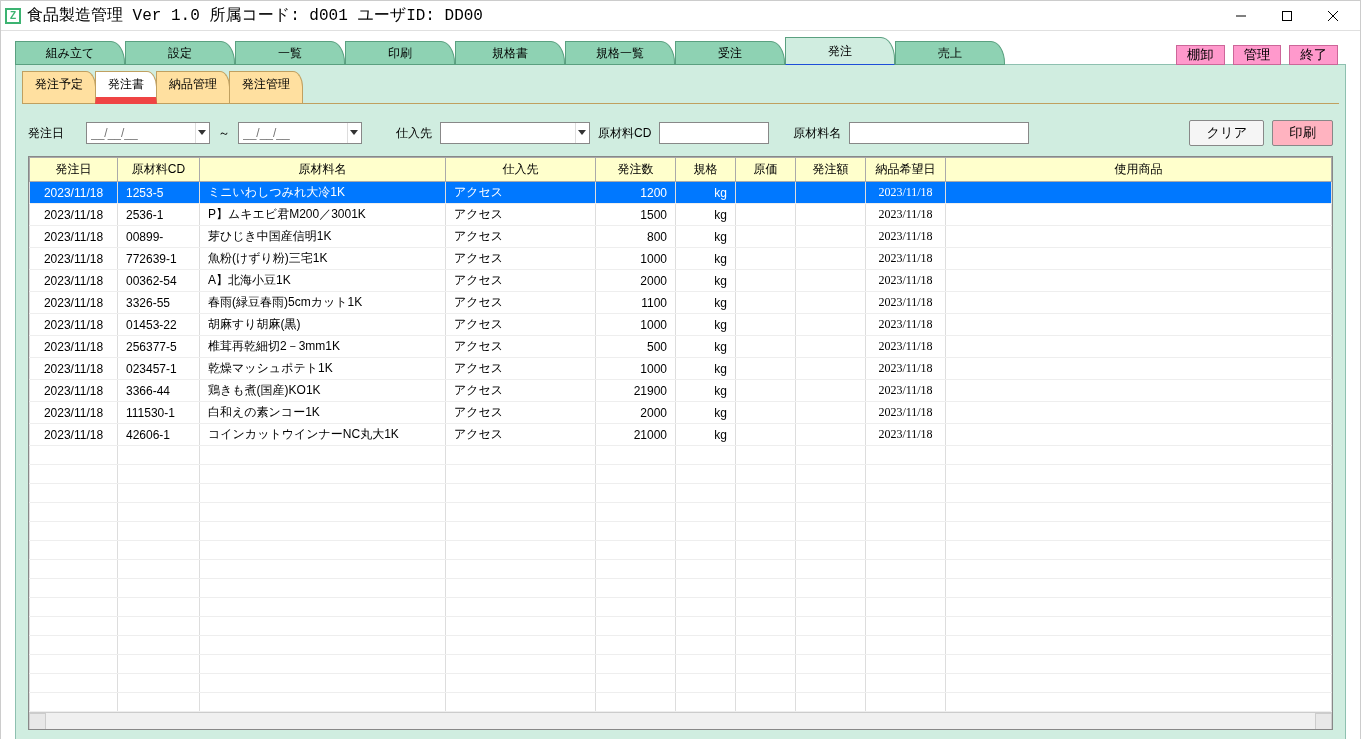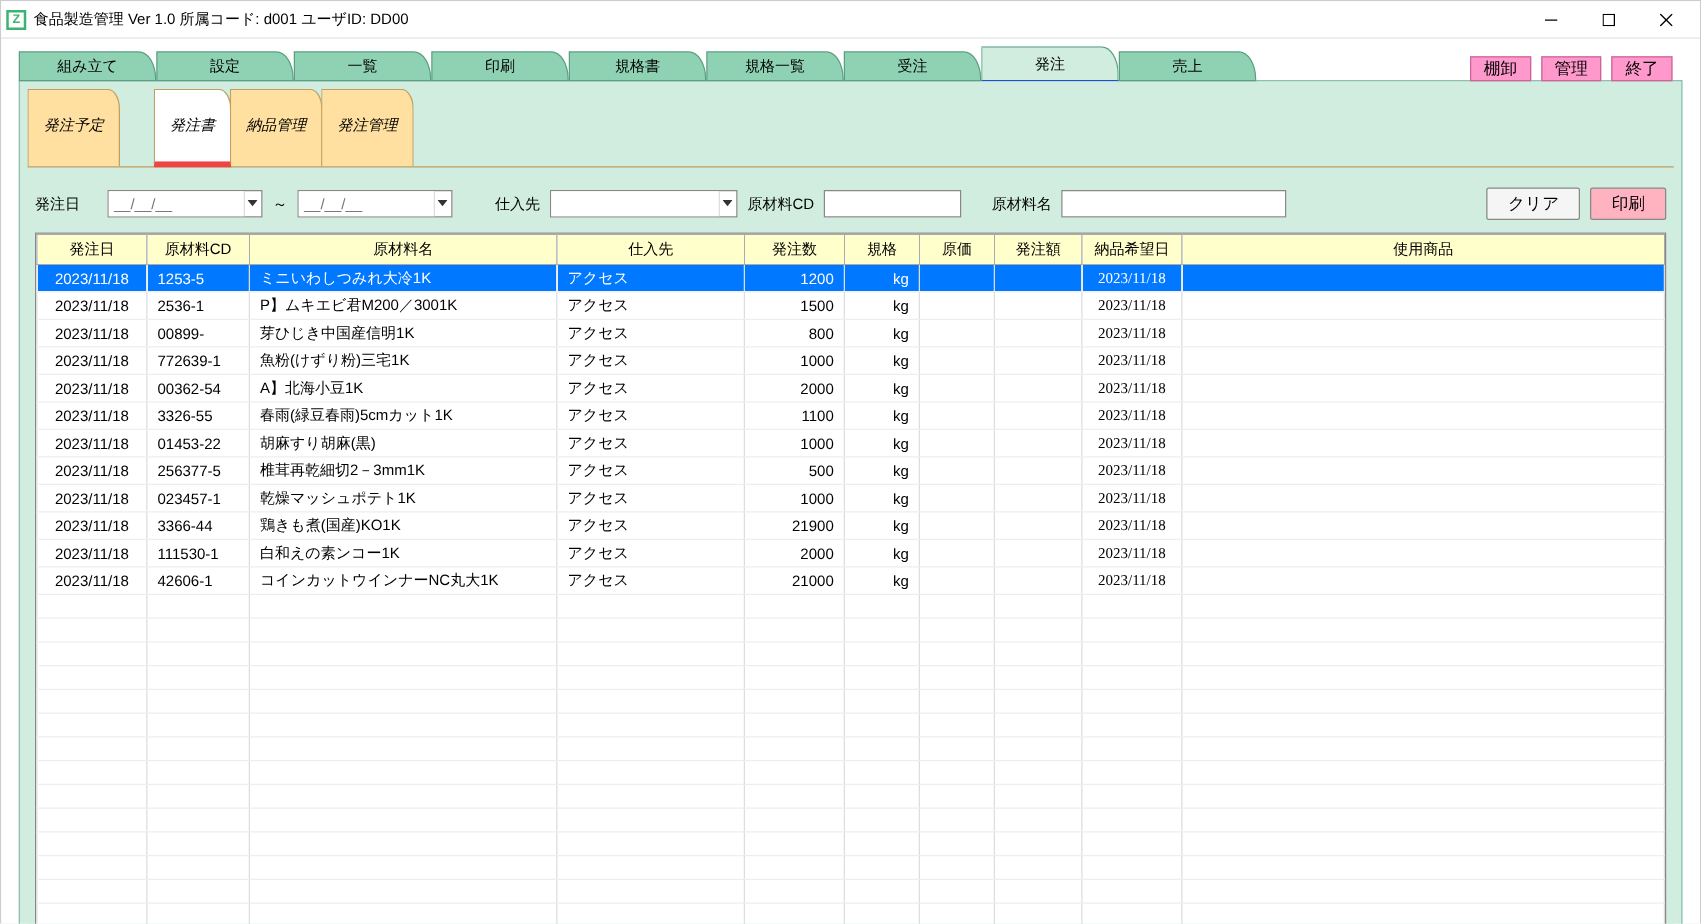--- a/index.html
+++ b/index.html
@@ -1,33 +1,33 @@
 <!DOCTYPE html>
 <html><head>
 <meta charset="utf-8">
 <style>
 * { box-sizing: border-box; margin: 0; padding: 0; }
 body { font-family: "MS PGothic", "Meiryo", sans-serif; font-size: 12px; background: #fff; overflow: hidden; }
 .window { width: 1361px; height: 739px; display: flex; flex-direction: column; border: 1px solid #ccc; }
 .titlebar { height: 30px; display: flex; align-items: center; padding: 0 4px; background: #fff; border-bottom: 1px solid #e0e0e0; }
 .app-icon { width: 16px; height: 16px; border: 2px solid #3cb371; margin-right: 6px; display: inline-flex; align-items: center; justify-content: center; color: #3cb371; font-weight: bold; font-size: 10px; }
-.title-text { flex: 0 0 auto; font-size: 12px; }
+.title-text { flex: 0 0 auto; font-size: 16px; font-family: Liberation Mono, monospace; }
 .title-spacer { flex: 1; }
 .win-controls { display: flex; }
 .win-btn { width: 46px; height: 30px; display: flex; align-items: center; justify-content: center; cursor: pointer; }
 .main-area { flex: 1; padding: 4px 14px 14px 14px; background: #fff; display: flex; flex-direction: column; }
 .top-tabs { display: flex; align-items: flex-end; gap: 0; height: 30px; position: relative; }
 .tab { position: relative; width: 110px; height: 24px; background: #8ed2b3; border: 1px solid #5aa080; display: flex; align-items: center; justify-content: center; cursor: pointer; border-top-right-radius: 14px 22px; }
 .tab.active { background: #d0ede0; height: 28px; border-bottom: 1px solid #1d4ed8; z-index: 2; }
 .pink-buttons { margin-left: auto; display: flex; gap: 8px; align-items: center; padding-right: 8px; }
 .pink-btn { background: #ff99cc; border: 1px solid #cc6699; padding: 2px 10px; cursor: pointer; height: 20px; display: flex; align-items: center; }
 .sub-panel { border: 1px solid #8ec0b0; background: #d0ede0; flex: 1; display: flex; flex-direction: column; margin-top: -1px; }
 .sub-tabs { display: flex; padding: 6px 0 0 6px; gap: 0; }
-.sub-tab { background: #ffe0a0; border: 1px solid #c0a060; border-bottom: none; padding: 20px 12px; cursor: pointer; margin-right: -1px; border-top-right-radius: 10px 16px; font-style: italic; }
-.sub-tab.active { background: #fff; position: relative; z-index: 3; border-bottom: 5px solid #ef4444; margin-bottom: -1px; margin-left: 28px; }
+.sub-tab { background: #ffe0a0; border: 1px solid #c0a060; border-bottom: none; padding: 4px 12px; cursor: pointer; margin-right: -1px; border-top-right-radius: 10px 16px; }
+.sub-tab.active { background: #fff; position: relative; z-index: 3; border-bottom: 7px solid #ef4444; margin-bottom: -1px; }
 .sub-content { border-top: 1px solid #c0a060; margin: 0 6px 6px 6px; background: #d0ede0; flex: 1; display: flex; flex-direction: column; padding-top: 12px; }
 .filter-row { display: flex; align-items: center; gap: 8px; padding: 4px 6px; }
 .filter-label { width: 50px; text-align: left; }
 .combo { position: relative; display: inline-flex; background: #fff; border: 1px solid #888; height: 22px; }
 .combo input { border: none; outline: none; padding: 0 4px; height: 20px; font-size: 12px; width: 100%; }
 .combo .arrow { width: 16px; height: 20px; display: flex; align-items: center; justify-content: center; cursor: pointer; border-left: 1px solid #ddd; }
 .text-input { background: #fff; border: 1px solid #888; height: 22px; padding: 0 4px; }
 .btn { background: #f5f5f5; border: 1px solid #888; padding: 3px 16px; cursor: pointer; border-radius: 2px; }
 .btn.print { background: #ffb3c0; }
 .grid-wrap { flex: 1; margin: 6px; background: #fff; border: 1px solid #888; display: flex; flex-direction: column; overflow: hidden; }

